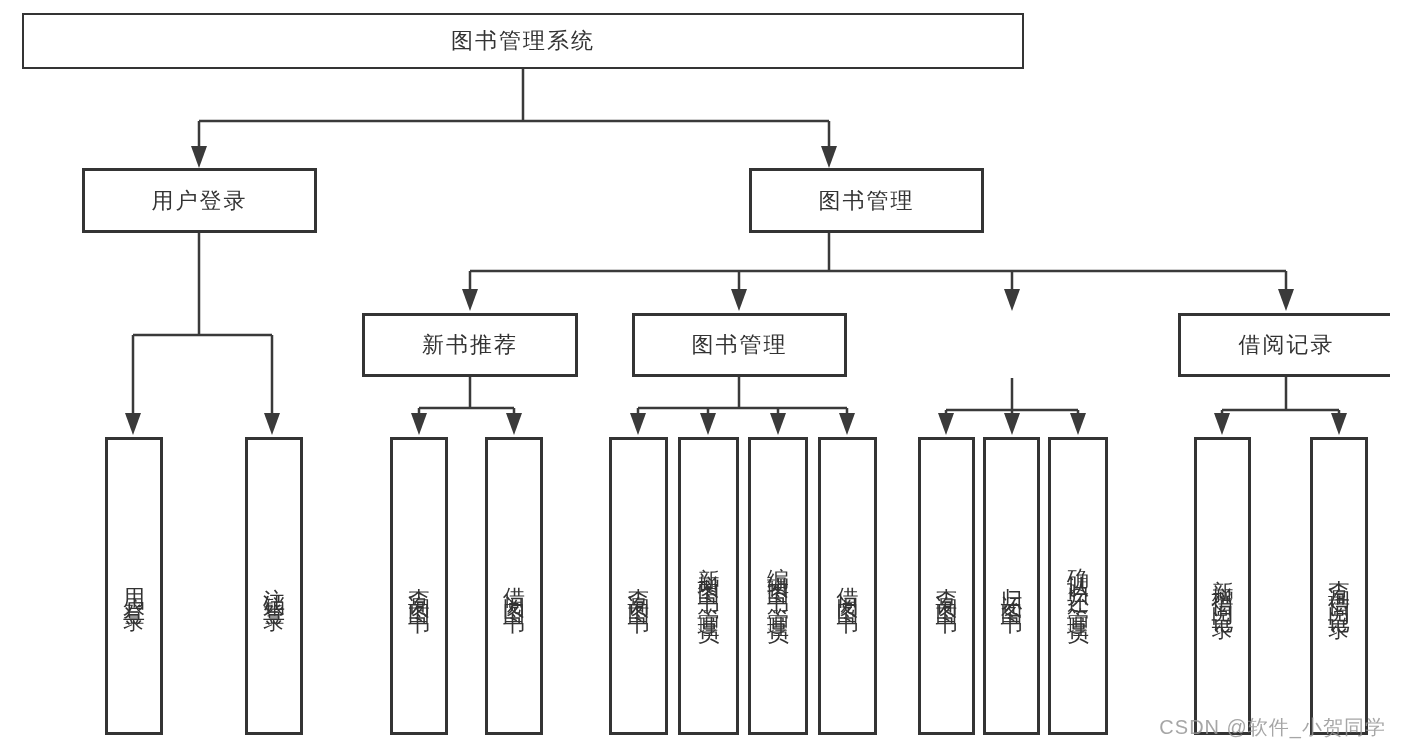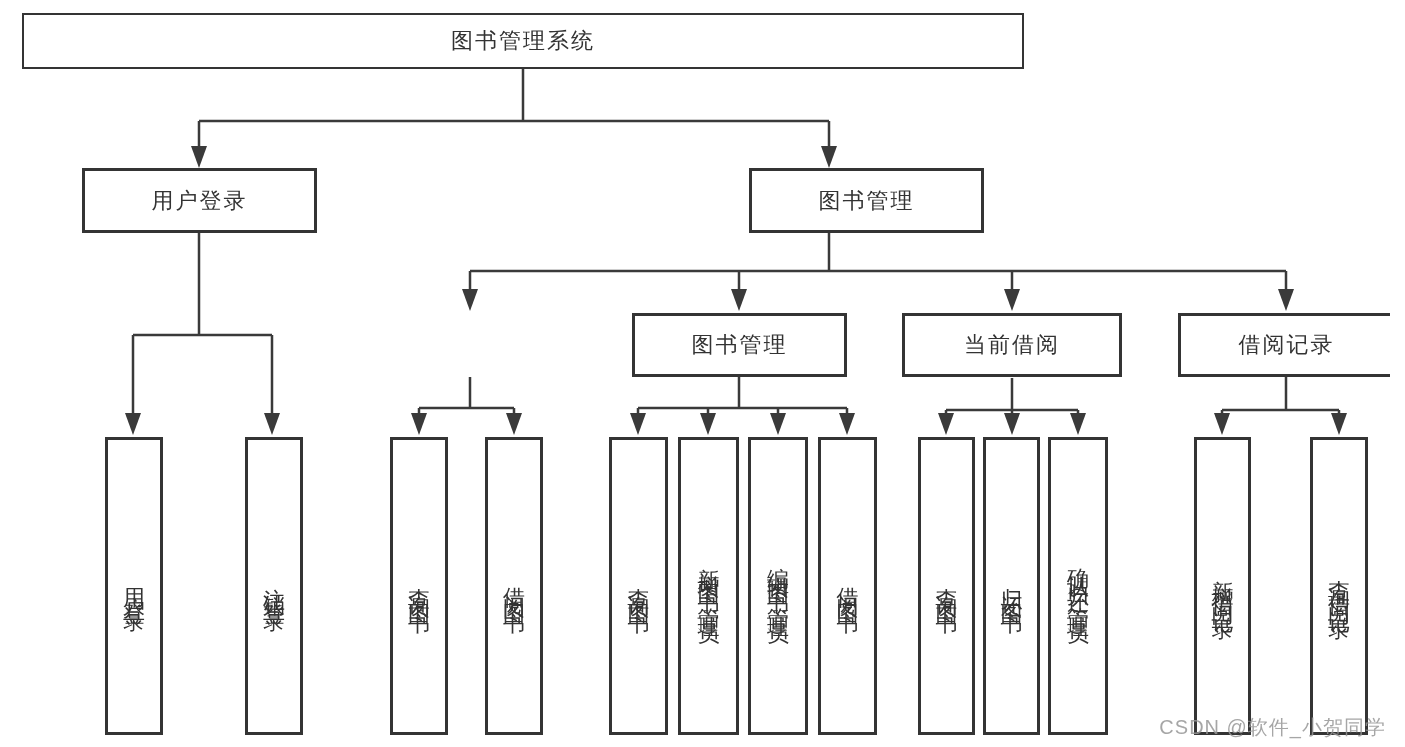--- a/index.html
+++ b/index.html
@@ -101,25 +101,25 @@
     <span class="hlabel">图书管理系统</span>
   </div>
 
   <div class="node" style="left:82px; top:168px; width:235px; height:65px;">
     <span class="hlabel">用户登录</span>
   </div>
   <div class="node" style="left:749px; top:168px; width:235px; height:65px;">
     <span class="hlabel">图书管理</span>
   </div>
 
+  <div class="node" style="left:362px; top:313px; width:216px; height:64px;">
+    <span class="hlabel">新书推荐</span>
+  </div>
   <div class="node" style="left:632px; top:313px; width:215px; height:64px;">
     <span class="hlabel">图书管理</span>
-  </div>
-  <div class="node" style="left:902px; top:313px; width:220px; height:64px;">
-    <span class="hlabel">当前借阅</span>
   </div>
   <div class="node" style="left:1178px; top:313px; width:217px; height:64px;">
     <span class="hlabel">借阅记录</span>
   </div>
 
   <div class="node vbox" style="left:105px; top:437px; width:58px; height:298px;">
     <span class="vlabel">用户登录</span>
   </div>
   <div class="node vbox" style="left:245px; top:437px; width:58px; height:298px;">
     <span class="vlabel">注销登录</span>

